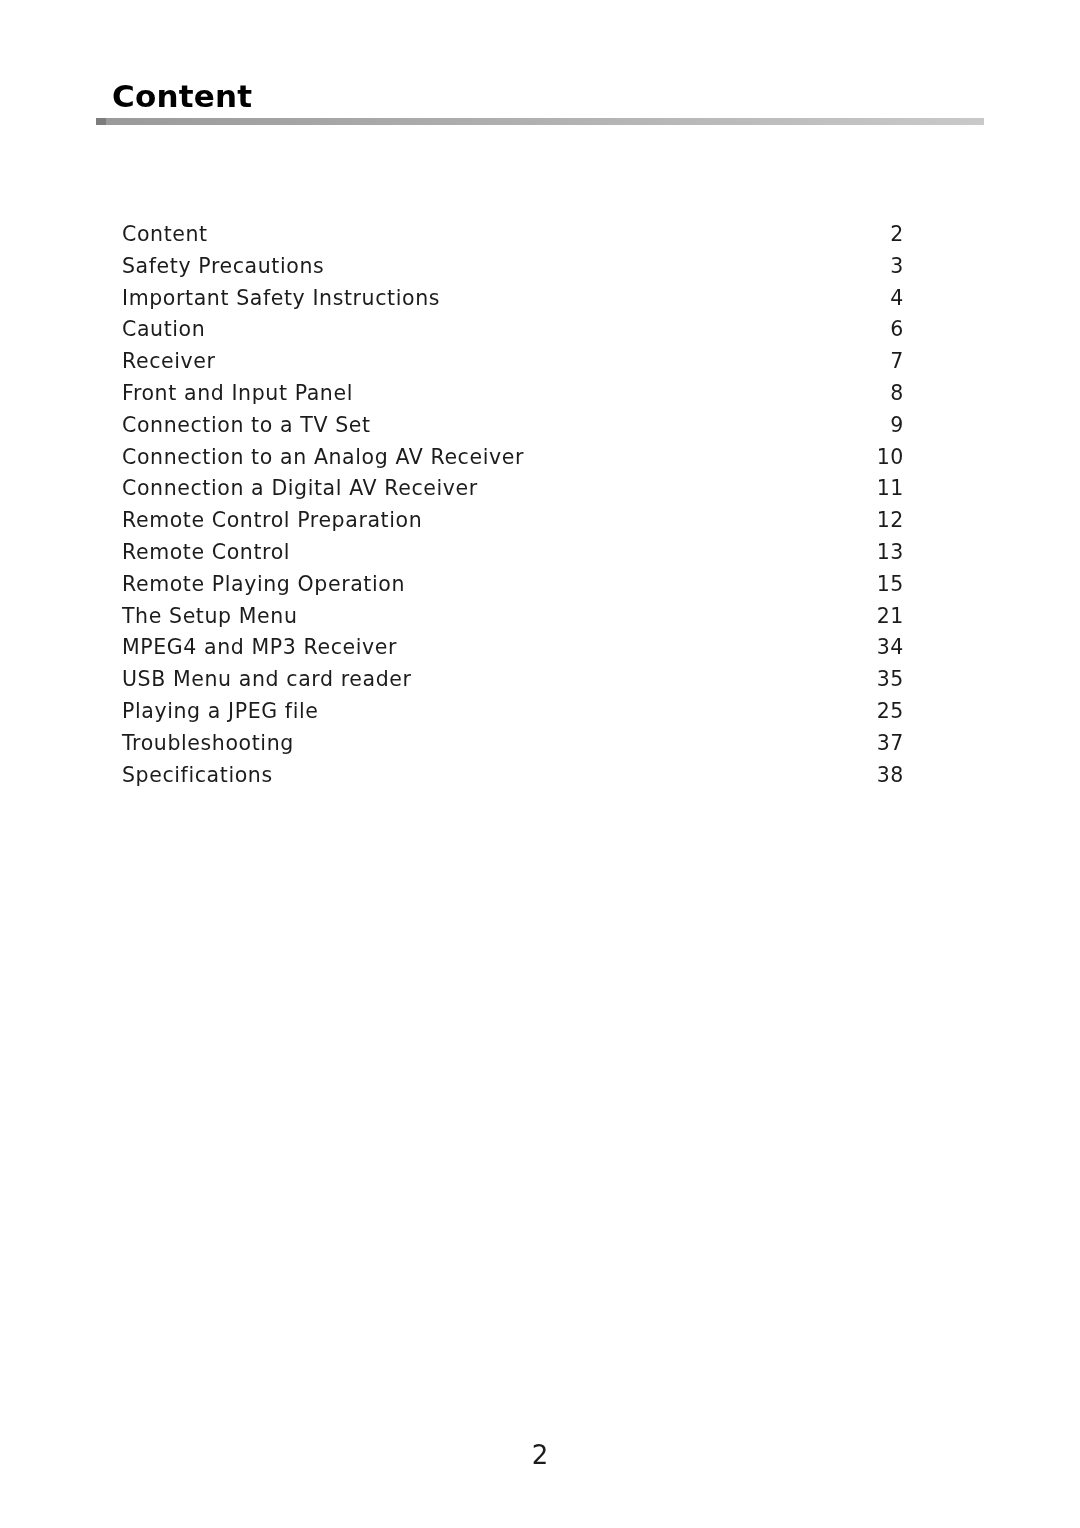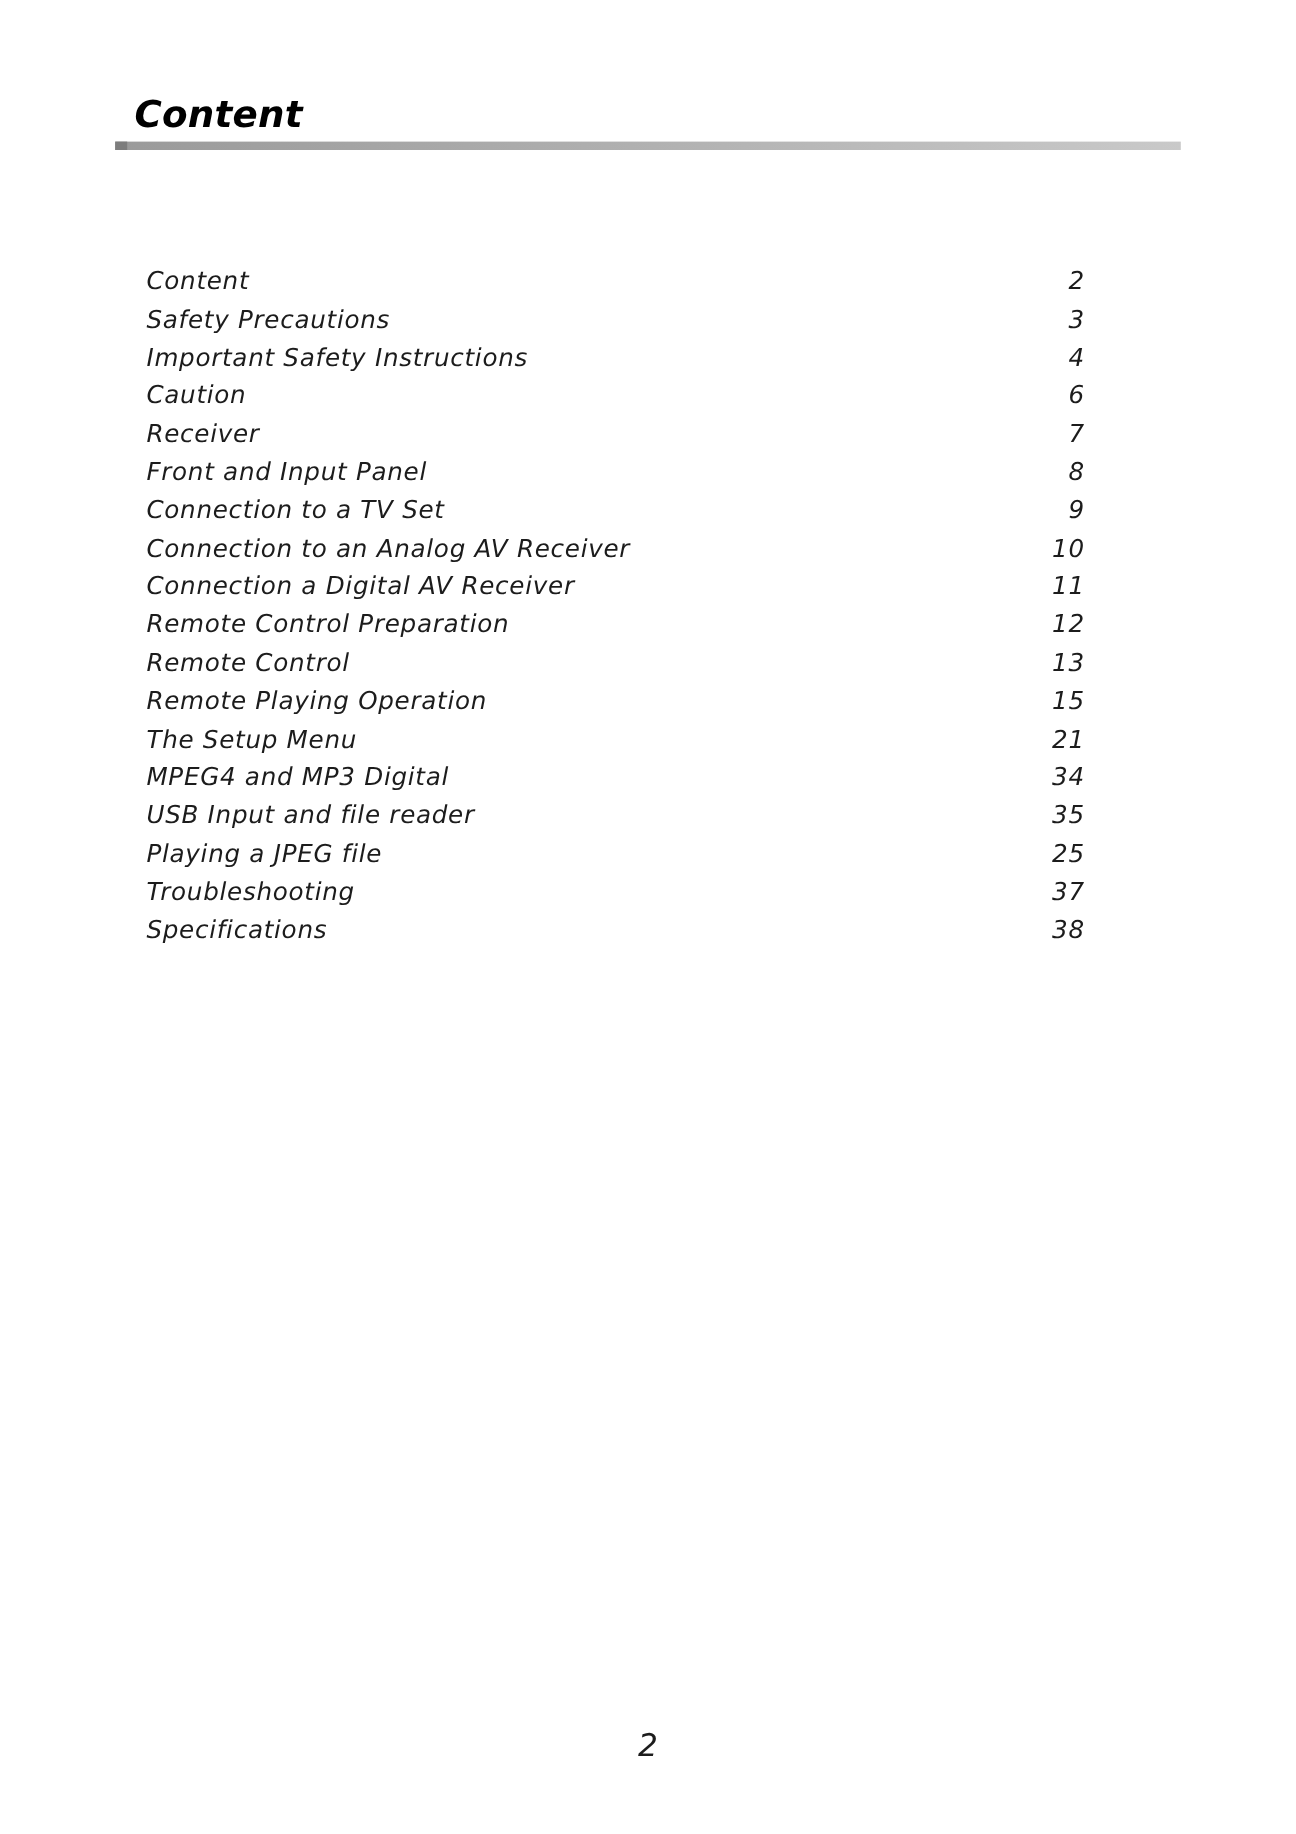--- a/index.html
+++ b/index.html
@@ -11,21 +11,20 @@
     width: 1080px;
     height: 1528px;
     font-family: "DejaVu Sans", "Liberation Sans", sans-serif;
     color: #1a1a1a;
     position: relative;
     overflow: hidden;
   }
   .page {
     position: absolute;
     inset: 0;
-    font-style: italic;
   }
 
   
   .heading-block {
     position: absolute;
     left: 96px;
     top: 78px;
     width: 888px;
     height: 48px;
   }
@@ -152,25 +151,25 @@
       </div>
       <div class="toc-row">
         <span class="toc-label">Remote Playing Operation</span>
         <span class="toc-page">15</span>
       </div>
       <div class="toc-row">
         <span class="toc-label">The Setup Menu</span>
         <span class="toc-page">21</span>
       </div>
       <div class="toc-row">
-        <span class="toc-label">MPEG4 and MP3 Digital</span>
+        <span class="toc-label">MPEG4 and MP3 Receiver</span>
         <span class="toc-page">34</span>
       </div>
       <div class="toc-row">
-        <span class="toc-label">USB Input and file reader</span>
+        <span class="toc-label">USB Menu and card reader</span>
         <span class="toc-page">35</span>
       </div>
       <div class="toc-row">
         <span class="toc-label">Playing a JPEG file</span>
         <span class="toc-page">25</span>
       </div>
       <div class="toc-row">
         <span class="toc-label">Troubleshooting</span>
         <span class="toc-page">37</span>
       </div>

